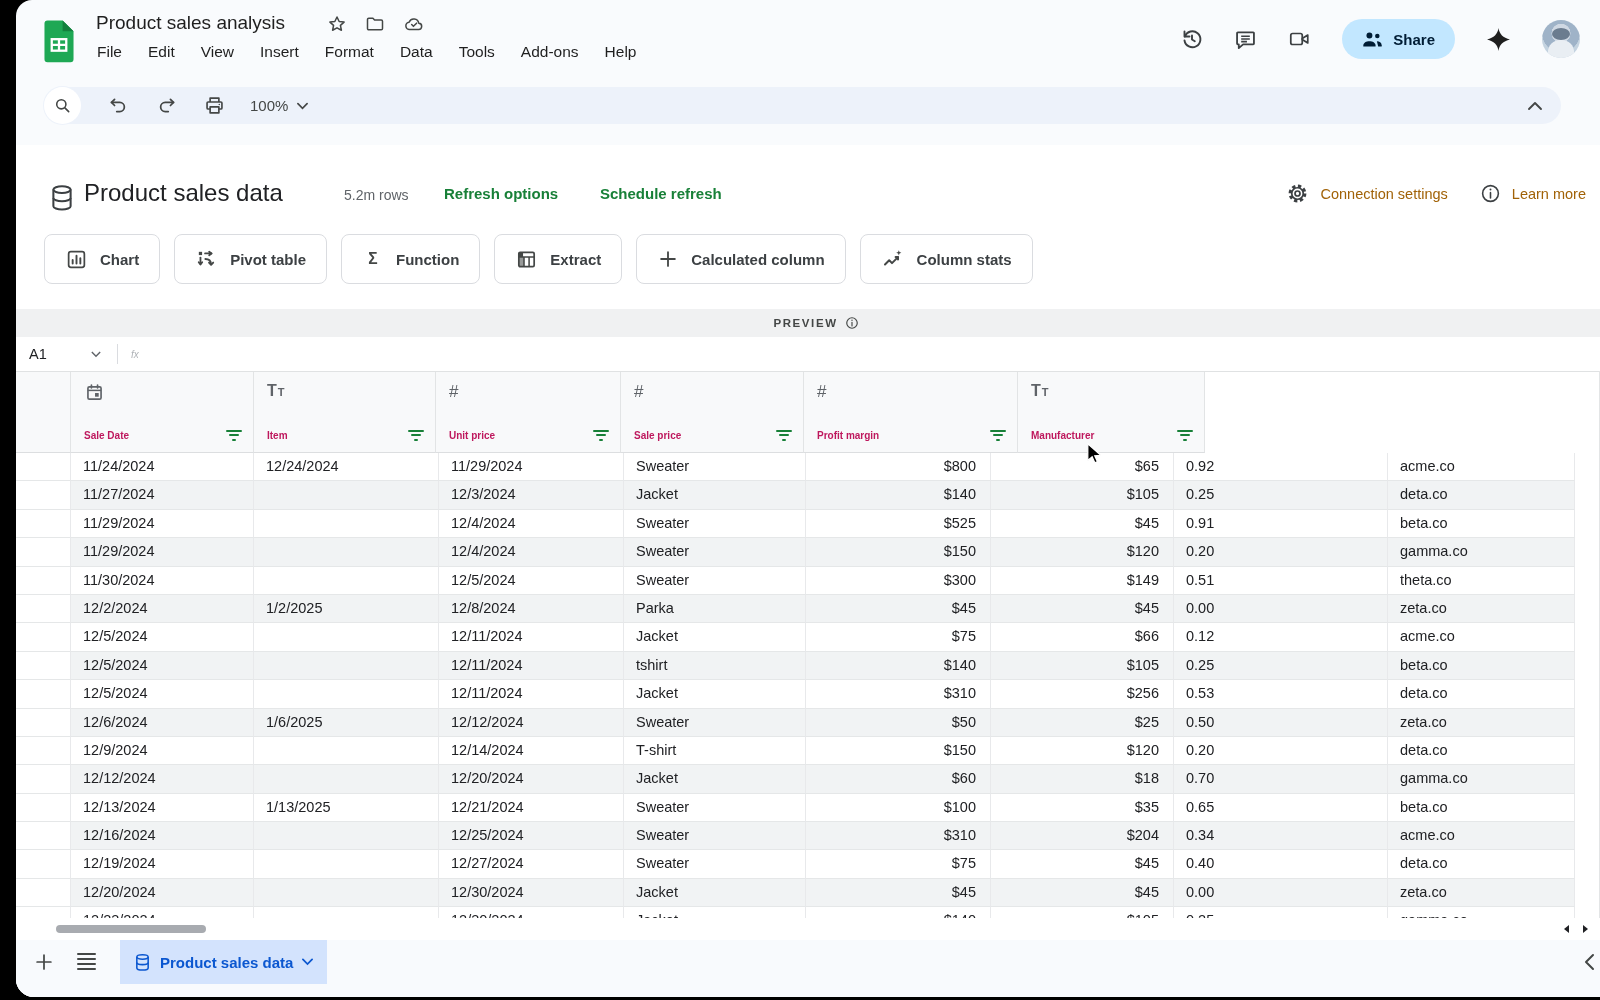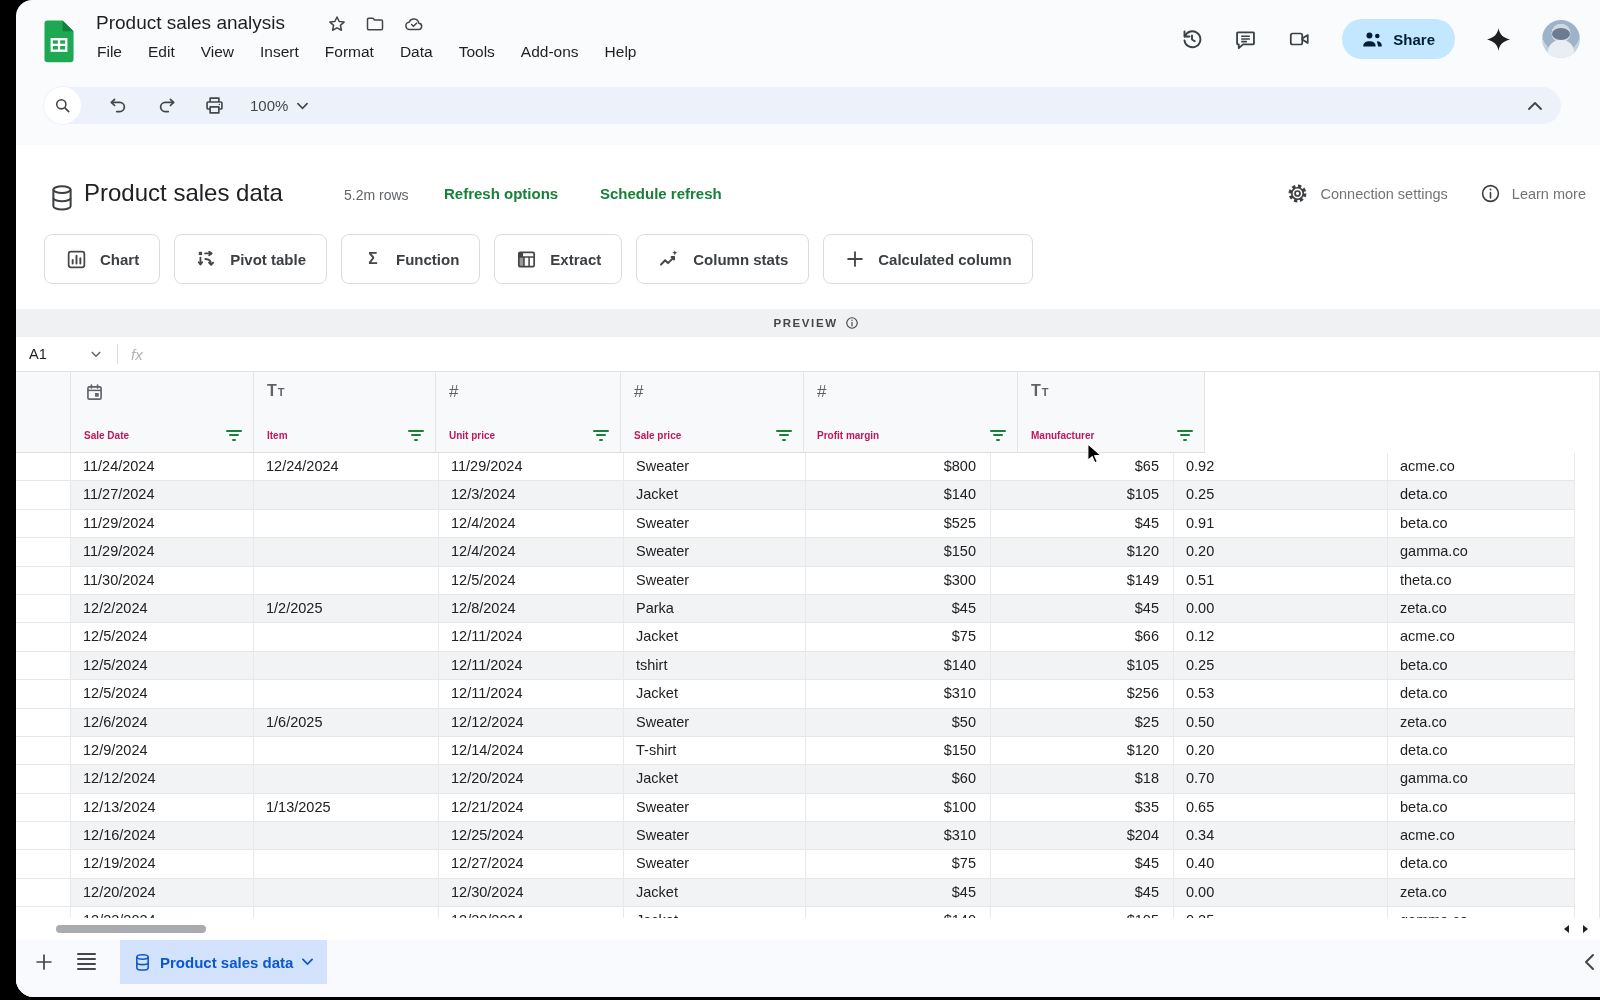--- a/index.html
+++ b/index.html
@@ -29,34 +29,34 @@
   .collapse-up{margin-right:18px;display:flex;}
 
   
   .ds-header{position:absolute;top:178px;left:0;right:0;height:40px;}
   .ds-db-icon{position:absolute;left:33px;top:6px;color:#3c4043;}
   .ds-title{position:absolute;left:68px;top:1px;font-size:24px;color:#202124;}
   .ds-rows{position:absolute;left:328px;top:9px;font-size:14px;color:#5f6368;}
   .ds-link{position:absolute;top:7px;font-size:15px;font-weight:600;color:#188038;cursor:pointer;}
   .ds-refresh{left:428px;}
   .ds-schedule{left:584px;}
-  .ds-right{position:absolute;right:30px;top:4px;display:flex;align-items:center;gap:11px;font-size:14.5px;color:#737373;}
+  .ds-right{position:absolute;right:30px;top:4px;display:flex;align-items:center;gap:11px;font-size:14.5px;color:#a16207;}
   .ds-right .gap{width:10px;}
 
   
   .actions{position:absolute;top:234px;left:28px;display:flex;gap:14px;}
   .abtn{height:50px;border:1px solid #dadce0;border-radius:8px;background:#fff;display:flex;align-items:center;gap:12px;padding:0 20px;font-size:15px;font-weight:600;color:#3c4043;cursor:pointer;}
 
   
   .preview-bar{position:absolute;top:309px;left:0;right:0;height:28px;background:#f0f1f2;display:flex;align-items:center;justify-content:center;gap:7px;color:#444746;font-size:11.5px;font-weight:600;letter-spacing:1.6px;}
   .formula-bar{position:absolute;top:337px;left:0;right:0;height:34px;background:#fff;border-bottom:1px solid #e0e2e3;display:flex;align-items:center;}
   .cell-ref{margin-left:13px;width:62px;font-size:14.5px;color:#202124;}
   .fb-caret{color:#444746;}
   .fb-div{width:1px;height:20px;background:#dadce0;margin:0 13px 0 16px;}
-  .fx{font-family:Liberation Sans, sans-serif;font-style:italic;font-size:15px;color:#b0b4b8;}
+  .fx{font-family:Liberation Sans, sans-serif;font-style:italic;font-size:10px;color:#b0b4b8;}
 
   
   .grid{position:absolute;top:371px;left:0;width:1559px;height:547px;overflow:hidden;border-top:1px solid #e0e2e3;background:#fff;}
   .grid-head{display:flex;height:81px;}
   .hcell{box-sizing:border-box;flex:0 0 auto;background:#f8f9fa;border-right:1px solid #e2e4e5;border-bottom:1px solid #dcdee0;position:relative;padding:10px 10px 0 13px;}
   .hcell.corner{padding:0;}
   .htype{height:24px;color:#5f6368;display:flex;align-items:flex-start;}
   .tt-icon{font-size:16px;font-weight:600;color:#5f6368;letter-spacing:1px;}
   .tt-icon em{font-style:normal;font-size:11px;font-weight:700;}
   .hash-icon{font-size:17px;font-weight:500;color:#5f6368;}
@@ -286,35 +286,35 @@
             <rect x="4" y="4.5" width="16" height="15" rx="1.4" fill="none" stroke="#444746" stroke-width="1.8"></rect>
             <path d="M4 9.3h16M9.4 9.3v10.2M14.7 9.3v10.2" stroke="#444746" stroke-width="1.6"></path>
             <path d="M4 6a1.4 1.4 0 0 1 1.4-1.5h3v5H4z" fill="#444746"></path>
             <rect x="4.2" y="9.3" width="5.2" height="10.2" fill="#444746" opacity=".55"></rect>
           </svg>
         </span>
       <span>Extract</span>
     </button>
     <button class="abtn">
       <span>
+          <svg width="22" height="22" viewBox="0 0 24 24">
+            <path d="M12 4.5v15M4.5 12h15" stroke="#444746" stroke-width="2" stroke-linecap="round"></path>
+          </svg>
+        </span>
+      <span>Calculated column</span>
+    </button>
+    <button class="abtn">
+      <span>
           <svg width="24" height="24" viewBox="0 0 24 24" fill="none" stroke="#444746" stroke-width="2" stroke-linecap="round" stroke-linejoin="round">
             <path d="M4 17.5l4.2-4.2 2.8 2.8 6-6"></path>
             <path d="M14.6 10.1h2.4v2.4"></path>
             <path d="M17.8 3.2l.7 1.9 1.9.7-1.9.7-.7 1.9-.7-1.9-1.9-.7 1.9-.7z" fill="#444746" stroke="none"></path>
           </svg>
         </span>
       <span>Column stats</span>
-    </button>
-    <button class="abtn">
-      <span>
-          <svg width="22" height="22" viewBox="0 0 24 24">
-            <path d="M12 4.5v15M4.5 12h15" stroke="#444746" stroke-width="2" stroke-linecap="round"></path>
-          </svg>
-        </span>
-      <span>Calculated column</span>
     </button>
   </div>
 
   <div class="preview-bar">
     <span>PREVIEW</span>
     <svg width="14" height="14" viewBox="0 0 24 24" fill="none" stroke="#444746" stroke-width="2">
         <circle cx="12" cy="12" r="9"></circle>
         <path d="M12 11v6" stroke-linecap="round"></path>
         <circle cx="12" cy="7.3" r="1.2" fill="#444746" stroke="none"></circle>
       </svg>

